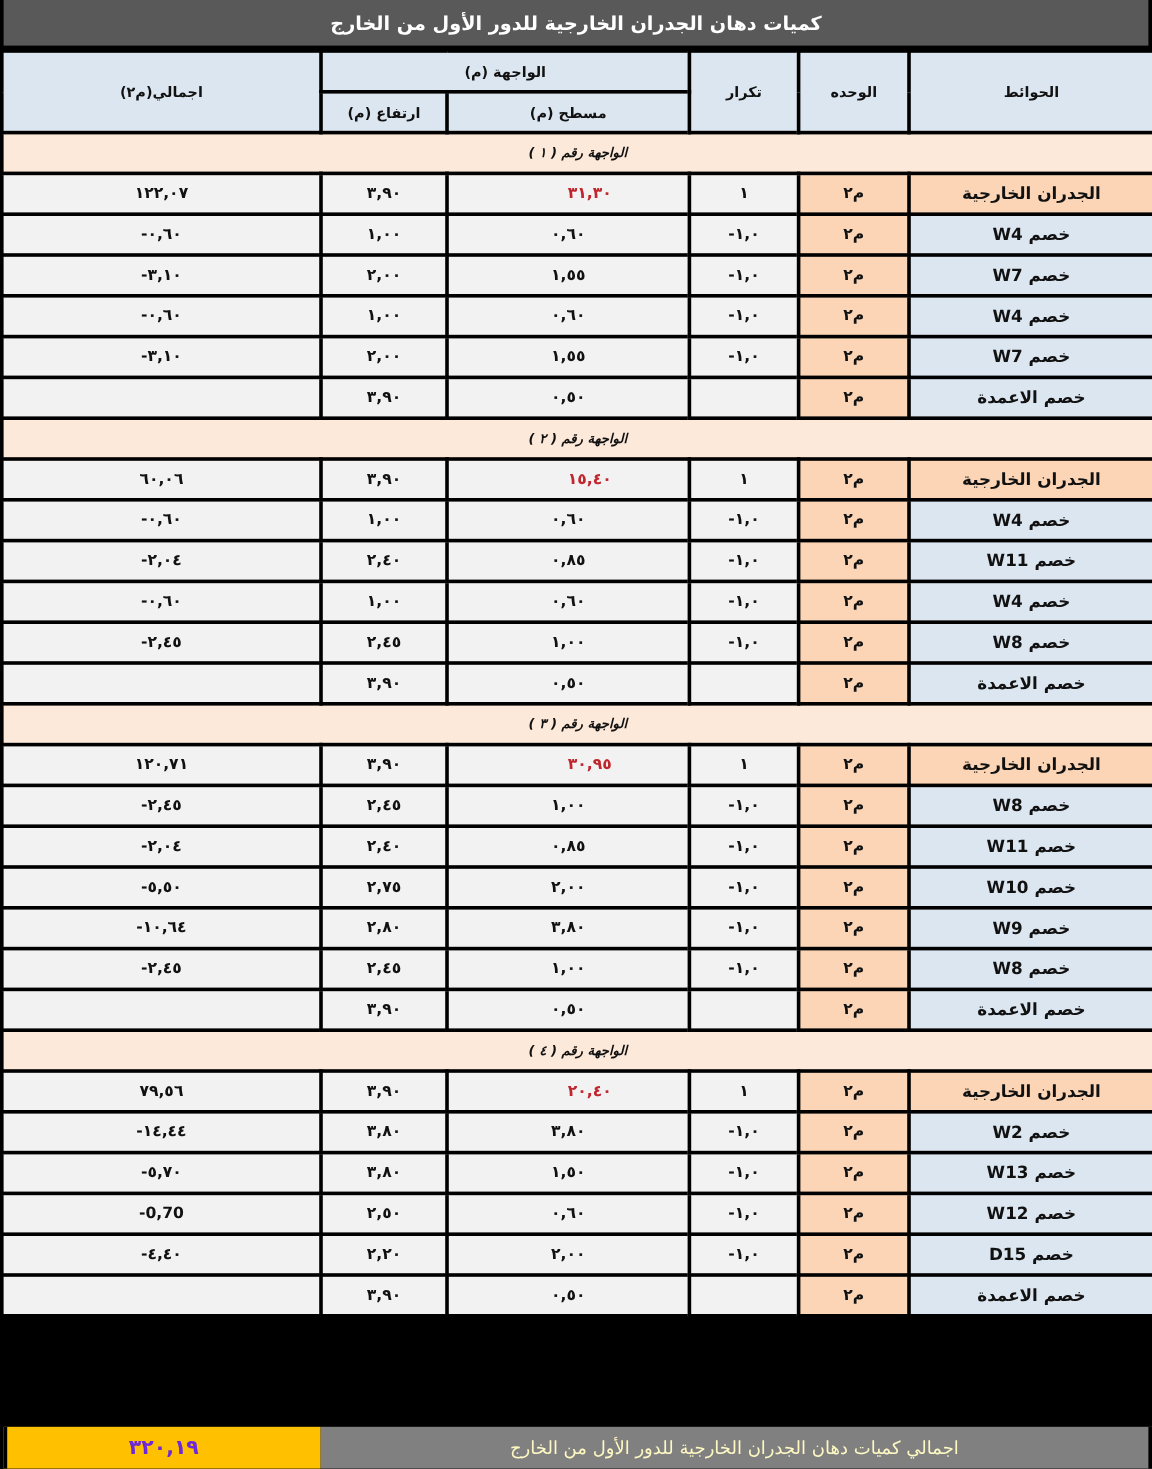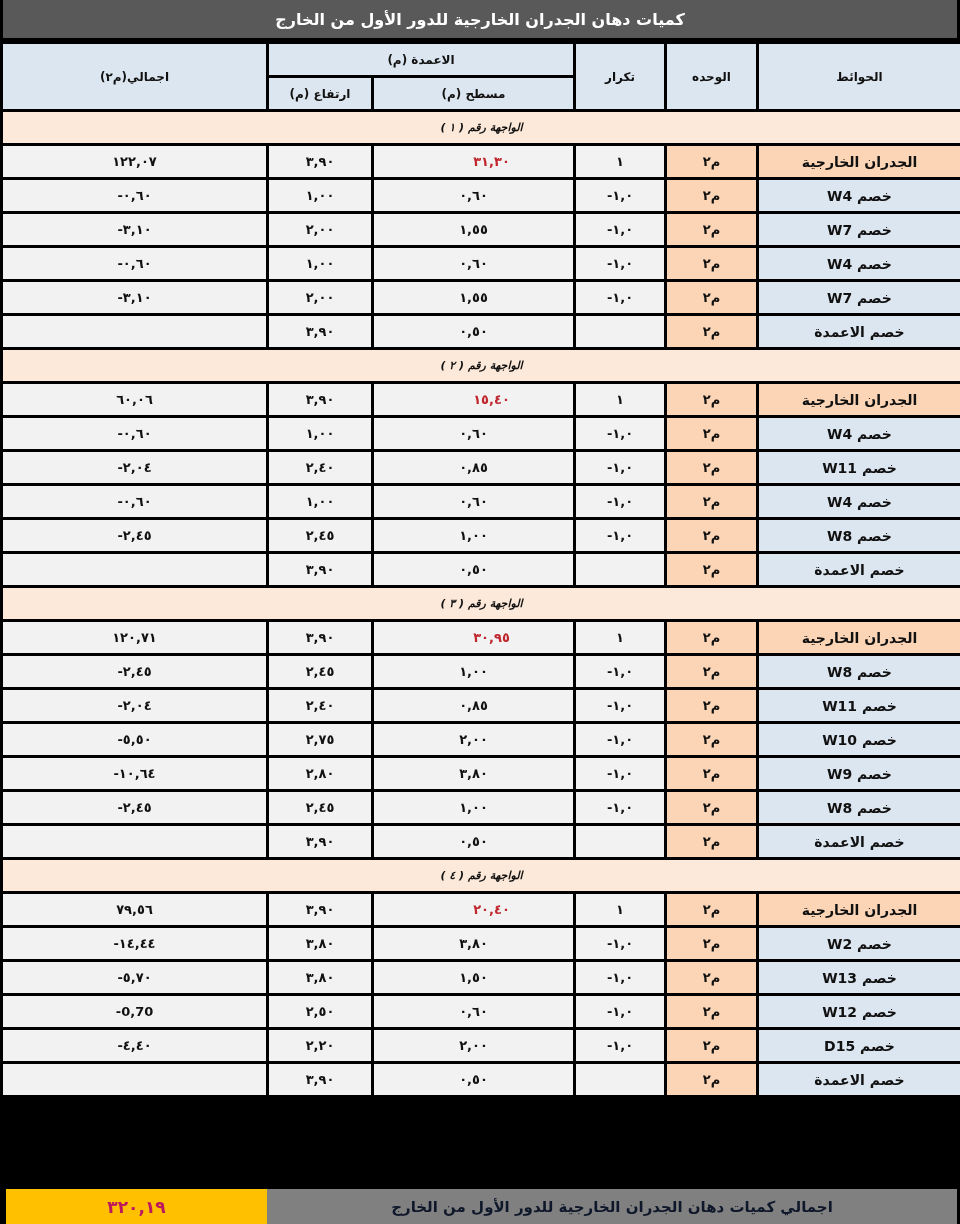--- a/index.html
+++ b/index.html
@@ -11,22 +11,22 @@
   table { position:absolute; left:0; top:41px; width:960px; border-collapse:collapse; table-layout:fixed; direction:rtl; }
   td { border:3px solid #000; padding:0; text-align:center; vertical-align:middle; font-weight:bold; font-size:13px; color:#111; }
   .hdr td { background:#dce6f0; height:31px; font-size:12px; }
   .sec td { background:#fde9d9; height:31px; font-size:11px;font-style:italic; }
   .row td { height:31px; background:#f2f2f2; }
   td.name { background:#dce6f0; font-size:14px; }
   td.name.main { background:#fbd5b5; }
   td.unit { background:#fbd5b5; }
   td.red { color:#c0262d;padding-left:36px; }
   .footer { position:absolute; left:0; top:1189px; width:960px; height:35px; direction:rtl; display:flex; }
-  .footer .label { flex:1; background:#808080; color:#0f172a; font-weight:bold; font-size:15px; display:flex; align-items:center; justify-content:center; border-right:3px solid #000; }
-  .footer .total { width:261px; background:#ffc000; color:#be185d; font-weight:bold; font-size:17px; display:flex; align-items:center; justify-content:center; border-left:3px solid #000; margin-left:3px; }
+  .footer .label { flex:1; background:#808080; color:#fef9c3; font-weight:normal; font-size:15px; display:flex; align-items:center; justify-content:center; border-right:3px solid #000; }
+  .footer .total { width:261px; background:#ffc000; color:#6d28d9; font-weight:bold; font-size:17px; display:flex; align-items:center; justify-content:center; border-left:3px solid #000; margin-left:3px; }
 </style>
 </head>
 <body>
 
 <div class="sheet">
   <div class="title">كميات دهان الجدران الخارجية للدور الأول من الخارج</div>
 
   <table>
     <colgroup>
       <col style="width:204px">
@@ -34,21 +34,21 @@
       <col style="width:91px">
       <col style="width:202px">
       <col style="width:105px">
       <col style="width:266px">
     </colgroup>
     <tbody id="tbody">
       <tr class="hdr">
         <td rowspan="2">الحوائط</td>
         <td rowspan="2">الوحده</td>
         <td rowspan="2">تكرار</td>
-        <td colspan="2">الاعمدة (م)</td>
+        <td colspan="2">الواجهة (م)</td>
         <td rowspan="2">اجمالي(م٢)</td>
       </tr>
       <tr class="hdr">
         <td>مسطح (م)</td>
         <td>ارتفاع (م)</td>
       </tr>
     <tr class="sec">
           <td colspan="6">الواجهة رقم ( ١ )</td>
         </tr>
         <tr class="row">

